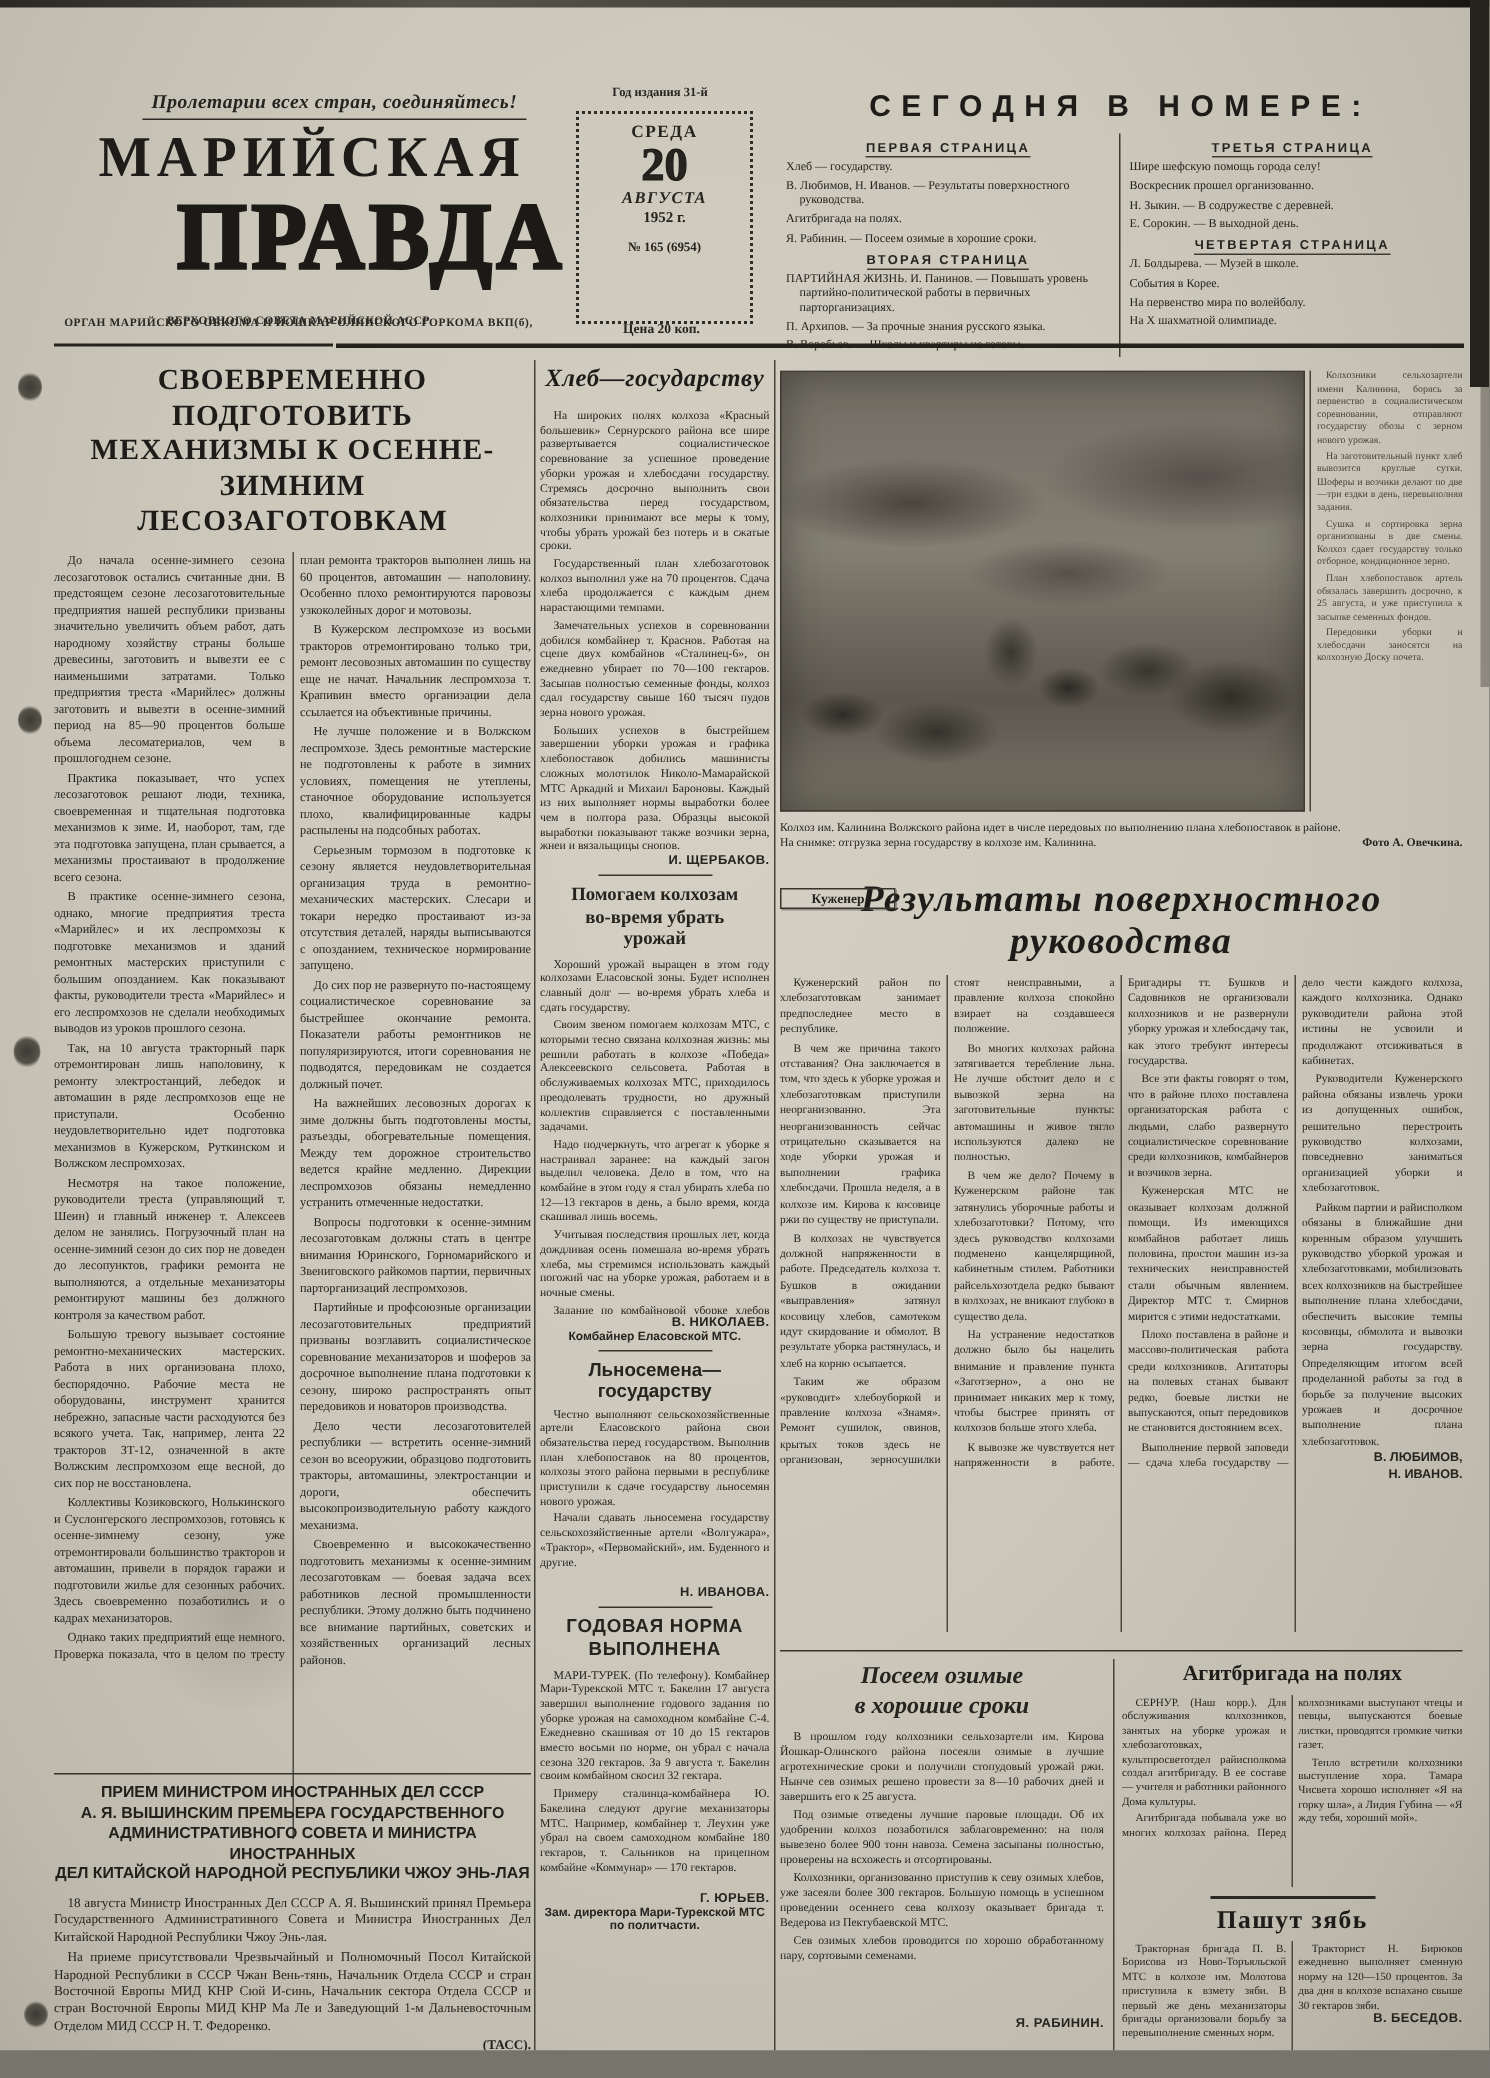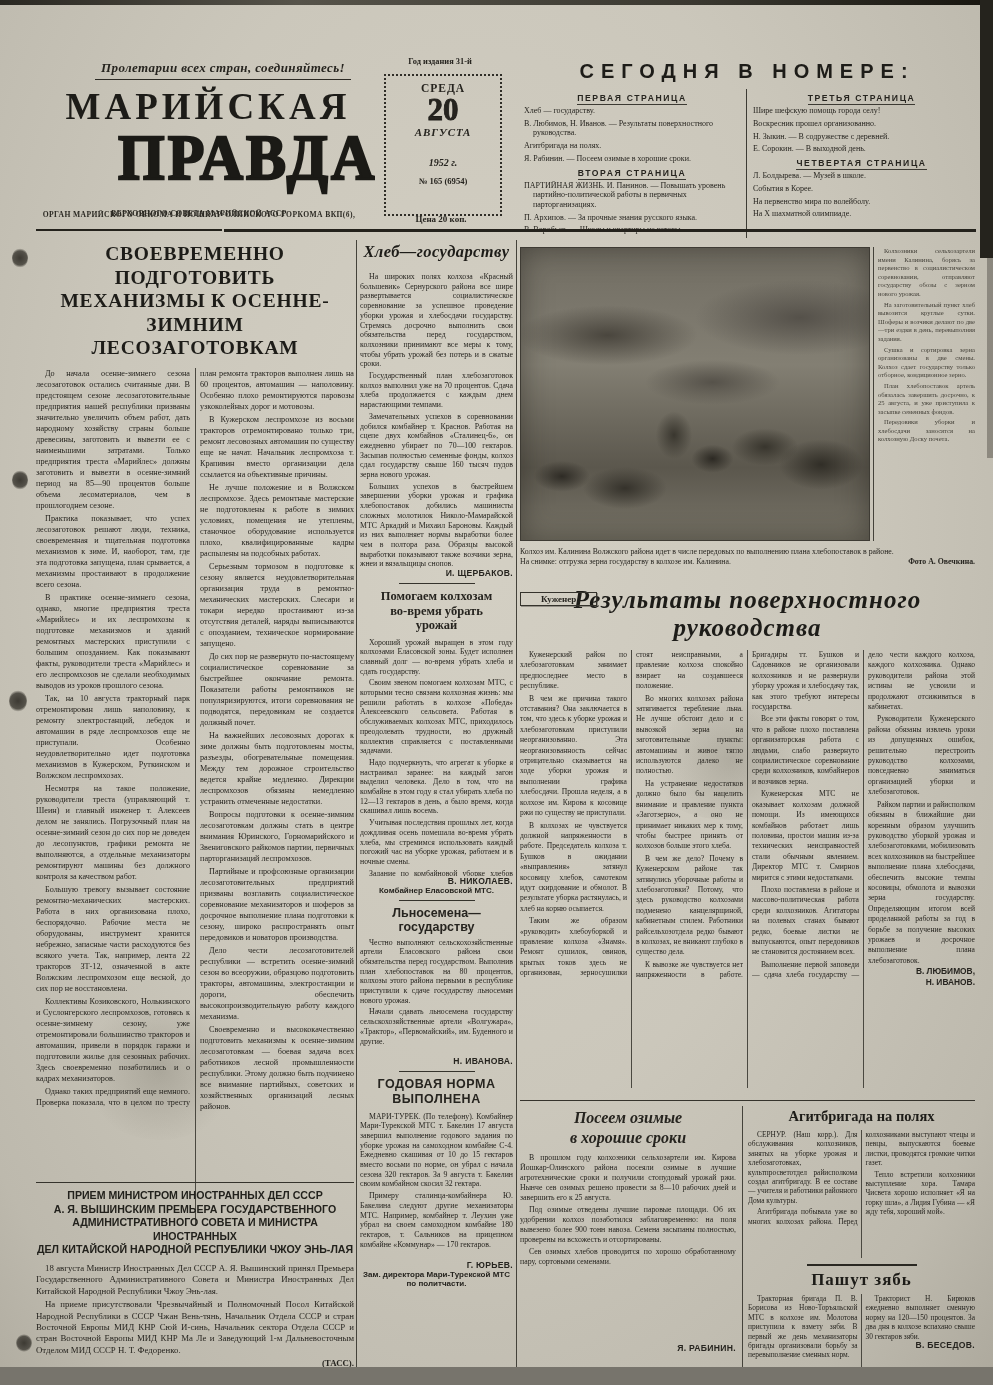--- a/index.html
+++ b/index.html
@@ -16,21 +16,21 @@
   .slogan-rule{position:absolute;left:95px;top:79px;width:256px;border-top:1.5px solid #2b2923;}
   .mast1{position:absolute;left:58px;top:84px;width:300px;text-align:center;font-size:37px;font-weight:bold;letter-spacing:4px;color:#1d1c18;transform:scaleY(1.04);}
   .mast2{position:absolute;left:118px;top:124px;width:250px;text-align:center;font-size:60px;font-weight:bold;letter-spacing:3px;color:#1b1a16;-webkit-text-stroke:2.2px #1b1a16;transform:scaleY(1.05);}
   .org{position:absolute;left:38px;width:322px;text-align:center;font-size:7.6px;font-weight:bold;letter-spacing:.4px;color:#2b2923;}
   .org1{top:198px;margin-top:12px;} .org2{top:209px;}
   .ed-year{position:absolute;left:378px;top:57px;width:124px;text-align:center;font-size:8.4px;font-weight:bold;}
   .issue-box{position:absolute;left:384px;top:74px;width:114px;height:132px;border:2px dotted #2f2d27;text-align:center;padding-top:6px;}
   .issue-box .wd{font-size:11.5px;font-weight:bold;letter-spacing:1px;}
   .issue-box .day{font-size:31px;font-weight:bold;line-height:32px;-webkit-text-stroke:.8px #1d1c18;}
   .issue-box .mon{font-size:11px;font-weight:bold;font-style:italic;letter-spacing:1px;}
-  .issue-box .yr{font-size:10px;font-style:italic;font-weight:bold;margin-top:19px;}
+  .issue-box .yr{font-size:10px;font-weight:bold;margin-top:2px;}
   .issue-box .num{font-size:8.6px;font-weight:bold;margin-top:8px;}
   .price{position:absolute;left:384px;top:214px;width:114px;text-align:center;font-size:9px;font-weight:bold;}
   .today{position:absolute;left:518px;top:60px;width:458px;}
   .today-title{text-align:center;font-size:20px;font-weight:bold;letter-spacing:7px;font-family:"Liberation Sans","DejaVu Sans",sans-serif;color:#1d1c18;}
   .today-cols{display:flex;margin-top:6px;}
   .today-col{width:50%;padding:0 6px;box-sizing:border-box;}
   .today-col.first{border-right:1.3px solid #3c3a33;}
   .sec-title{text-align:center;font-size:8.6px;font-weight:bold;letter-spacing:1.6px;margin:4px 0 3px;font-family:"Liberation Sans","DejaVu Sans",sans-serif;}
   .sec-title span{border-bottom:1px solid #3c3a33;padding-bottom:1px;}
   .today-items p{margin:0 0 3.2px;font-size:8px;line-height:9.6px;padding-left:9px;text-indent:-9px;text-align:left;}
@@ -289,22 +289,22 @@
           <p>руководства</p>
         </div>
     </div>
     <div class="results-body jtext">
       <div>
           <p>Куженерский район по хлебозаготовкам занимает предпоследнее место в республике.</p>
           <p>В чем же причина такого отставания? Она заключается в том, что здесь к уборке урожая и хлебозаготовкам приступили неорганизованно. Эта неорганизованность сейчас отрицательно сказывается на ходе уборки урожая и выполнении графика хлебосдачи. Прошла неделя, а в колхозе им. Кирова к косовице ржи по существу не приступали.</p>
           <p>В колхозах не чувствуется должной напряженности в работе. Председатель колхоза т. Бушков в ожидании «выправления» затянул косовицу хлебов, самотеком идут скирдование и обмолот. В результате уборка растянулась, и хлеб на корню осыпается.</p>
           <p>Таким же образом «руководит» хлебоуборкой и правление колхоза «Знамя». Ремонт сушилок, овинов, крытых токов здесь не организован, зерносушилки стоят неисправными, а правление колхоза спокойно взирает на создавшееся положение.</p>
           <p>Во многих колхозах района затягивается теребление льна. Не лучше обстоит дело и с вывозкой зерна на заготовительные пункты: автомашины и живое тягло используются далеко не полностью.</p>
+          <p>В чем же дело? Почему в Куженерском районе так затянулись уборочные работы и хлебозаготовки? Потому, что здесь руководство колхозами подменено канцелярщиной, кабинетным стилем. Работники райсельхозотдела редко бывают в колхозах, не вникают глубоко в существо дела.</p>
           <p>На устранение недостатков должно было бы нацелить внимание и правление пункта «Заготзерно», а оно не принимает никаких мер к тому, чтобы быстрее принять от колхозов больше этого хлеба.</p>
-          <p>В чем же дело? Почему в Куженерском районе так затянулись уборочные работы и хлебозаготовки? Потому, что здесь руководство колхозами подменено канцелярщиной, кабинетным стилем. Работники райсельхозотдела редко бывают в колхозах, не вникают глубоко в существо дела.</p>
           <p>К вывозке же чувствуется нет напряженности в работе. Бригадиры тт. Бушков и Садовников не организовали колхозников и не развернули уборку урожая и хлебосдачу так, как этого требуют интересы государства.</p>
           <p>Все эти факты говорят о том, что в районе плохо поставлена организаторская работа с людьми, слабо развернуто социалистическое соревнование среди колхозников, комбайнеров и возчиков зерна.</p>
           <p>Куженерская МТС не оказывает колхозам должной помощи. Из имеющихся комбайнов работает лишь половина, простои машин из-за технических неисправностей стали обычным явлением. Директор МТС т. Смирнов мирится с этими недостатками.</p>
           <p>Плохо поставлена в районе и массово-политическая работа среди колхозников. Агитаторы на полевых станах бывают редко, боевые листки не выпускаются, опыт передовиков не становится достоянием всех.</p>
           <p>Выполнение первой заповеди — сдача хлеба государству — дело чести каждого колхоза, каждого колхозника. Однако руководители района этой истины не усвоили и продолжают отсиживаться в кабинетах.</p>
           <p>Руководители Куженерского района обязаны извлечь уроки из допущенных ошибок, решительно перестроить руководство колхозами, повседневно заниматься организацией уборки и хлебозаготовок.</p>
           <p>Райком партии и райисполком обязаны в ближайшие дни коренным образом улучшить руководство уборкой урожая и хлебозаготовками, мобилизовать всех колхозников на быстрейшее выполнение плана хлебосдачи, обеспечить высокие темпы косовицы, обмолота и вывозки зерна государству. Определяющим итогом всей проделанной работы за год в борьбе за получение высоких урожаев и досрочное выполнение плана хлебозаготовок.</p>
         </div>
       <div class="results-by">В. ЛЮБИМОВ,</div>
       <div class="results-by">Н. ИВАНОВ.</div>
@@ -314,20 +314,21 @@
   <div class="rule-mid"></div>
 
   <section class="sowing">
     <div class="sowing-title">
         <p>Посеем озимые</p>
         <p>в хорошие сроки</p>
       </div>
     <div class="sowing-body jtext">
         <p>В прошлом году колхозники сельхозартели им. Кирова Йошкар-Олинского района посеяли озимые в лучшие агротехнические сроки и получили стопудовый урожай ржи. Нынче сев озимых решено провести за 8—10 рабочих дней и завершить его к 25 августа.</p>
         <p>Под озимые отведены лучшие паровые площади. Об их удобрении колхоз позаботился заблаговременно: на поля вывезено более 900 тонн навоза. Семена засыпаны полностью, проверены на всхожесть и отсортированы.</p>
+        <p>Колхозники, организованно приступив к севу озимых хлебов, уже засеяли более 300 гектаров. Большую помощь в успешном проведении осеннего сева колхозу оказывает бригада т. Ведерова из Пектубаевской МТС.</p>
         <p>Сев озимых хлебов проводится по хорошо обработанному пару, сортовыми семенами.</p>
       </div>
     <div class="byline">Я. РАБИНИН.</div>
   </section>
 
   <section class="agit">
     <div class="agit-title">Агитбригада на полях</div>
     <div class="agit-body jtext">
         <p>СЕРНУР. (Наш корр.). Для обслуживания колхозников, занятых на уборке урожая и хлебозаготовках, культпросветотдел райисполкома создал агитбригаду. В ее составе — учителя и работники районного Дома культуры.</p>
         <p>Агитбригада побывала уже во многих колхозах района. Перед колхозниками выступают чтецы и певцы, выпускаются боевые листки, проводятся громкие читки газет.</p>

